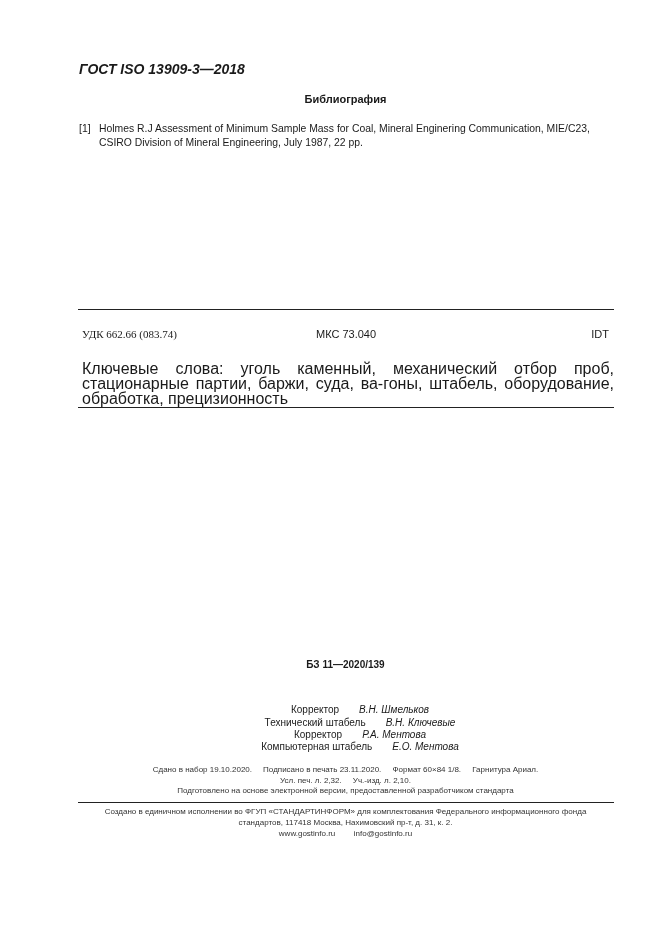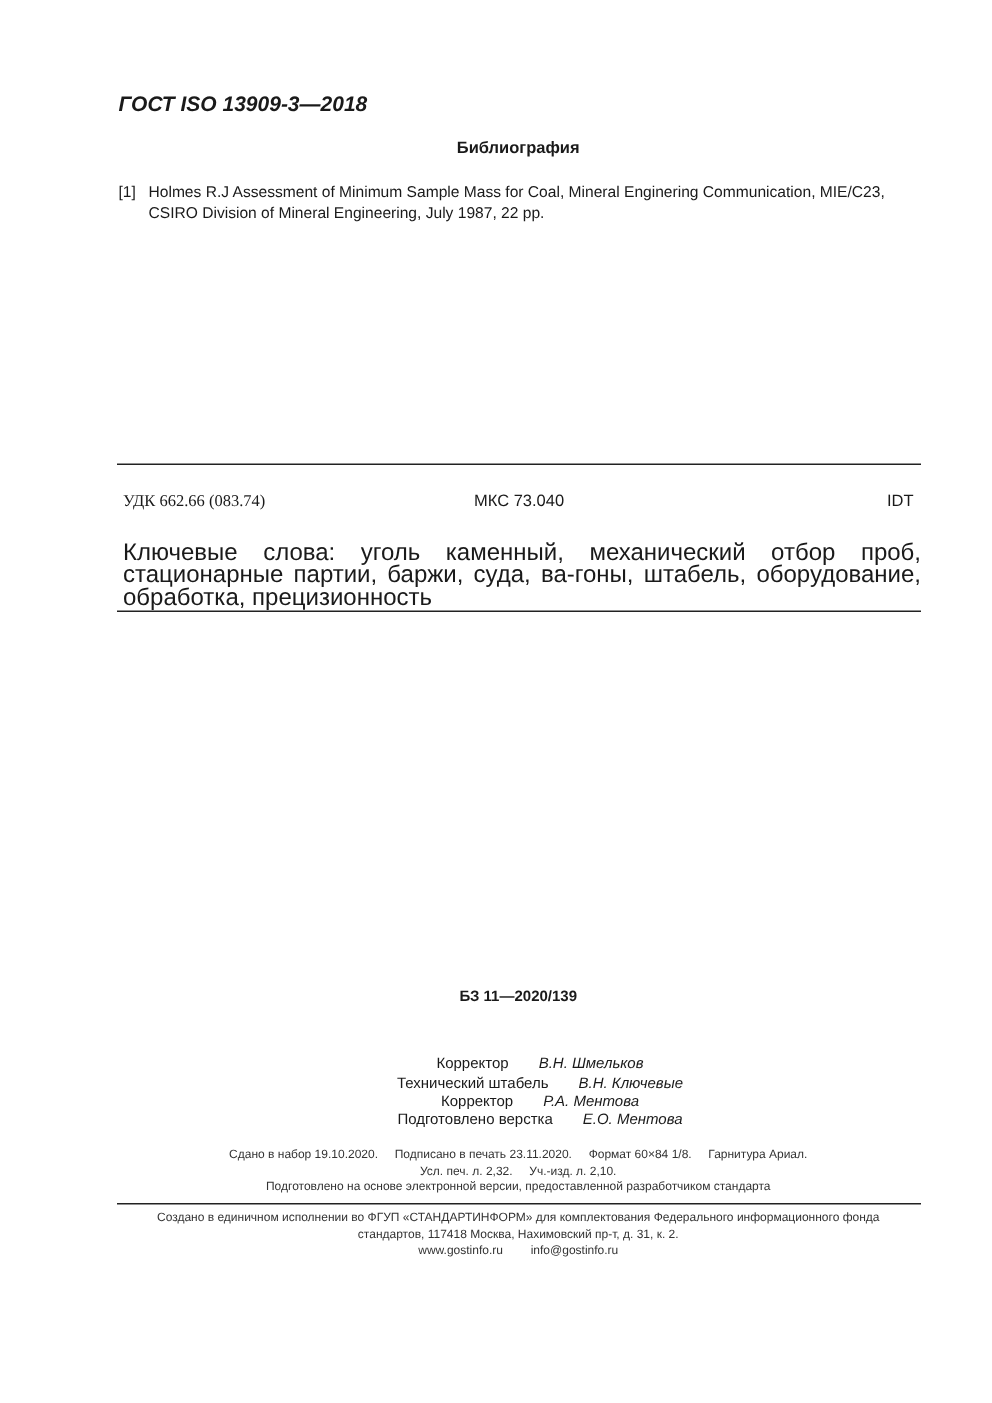--- a/index.html
+++ b/index.html
@@ -45,21 +45,21 @@
 
 <div class="abs kw">Ключевые слова: уголь каменный, механический отбор проб, стационарные партии, баржи, суда, ва-гоны, штабель, оборудование, обработка, прецизионность</div>
 
 <div class="rule" style="left:78px; top:407px; width:536px;"></div>
 
 <div class="abs bz">БЗ 11—2020/139</div>
 
 <div class="abs staff" style="top:704px;"><span>Корректор</span><i>В.Н. Шмельков</i></div>
 <div class="abs staff" style="top:717px;"><span>Технический штабель</span><i>В.Н. Ключевые</i></div>
 <div class="abs staff" style="top:729px;"><span>Корректор</span><i>Р.А. Ментова</i></div>
-<div class="abs staff" style="top:741px;"><span>Подготовлено верстка</span><i>Е.О. Ментова</i></div>
+<div class="abs staff" style="top:741px;"><span>Компьютерная штабель</span><i>Е.О. Ментова</i></div>
 
 <div class="abs c print" style="top:765px; white-space:pre;">Сдано в набор 19.10.2020.     Подписано в печать 23.11.2020.     Формат 60×84 1/8.     Гарнитура Ариал.</div>
 <div class="abs c print" style="top:776px; white-space:pre;">Усл. печ. л. 2,32.     Уч.-изд. л. 2,10.</div>
 <div class="abs c print" style="top:786px;">Подготовлено на основе электронной версии, предоставленной разработчиком стандарта</div>
 
 <div class="rule" style="left:78px; top:802px; width:536px;"></div>
 
 <div class="abs c print" style="top:807px;">Создано в единичном исполнении во ФГУП «СТАНДАРТИНФОРМ» для комплектования Федерального информационного фонда</div>
 <div class="abs c print" style="top:818px;">стандартов, 117418 Москва, Нахимовский пр-т, д. 31, к. 2.</div>
 <div class="abs c print" style="top:829px;">

